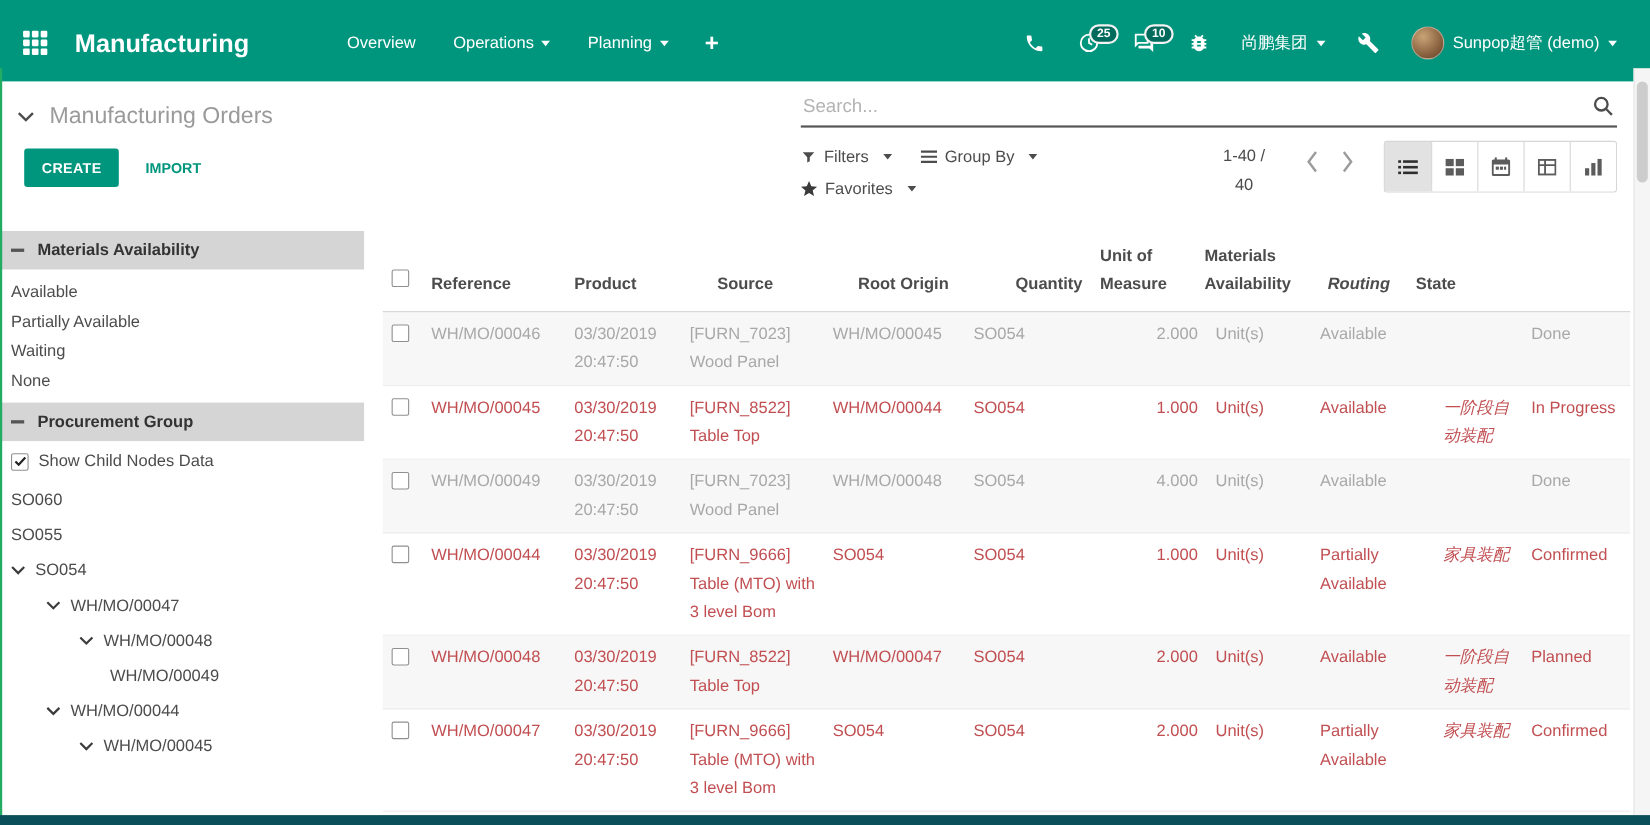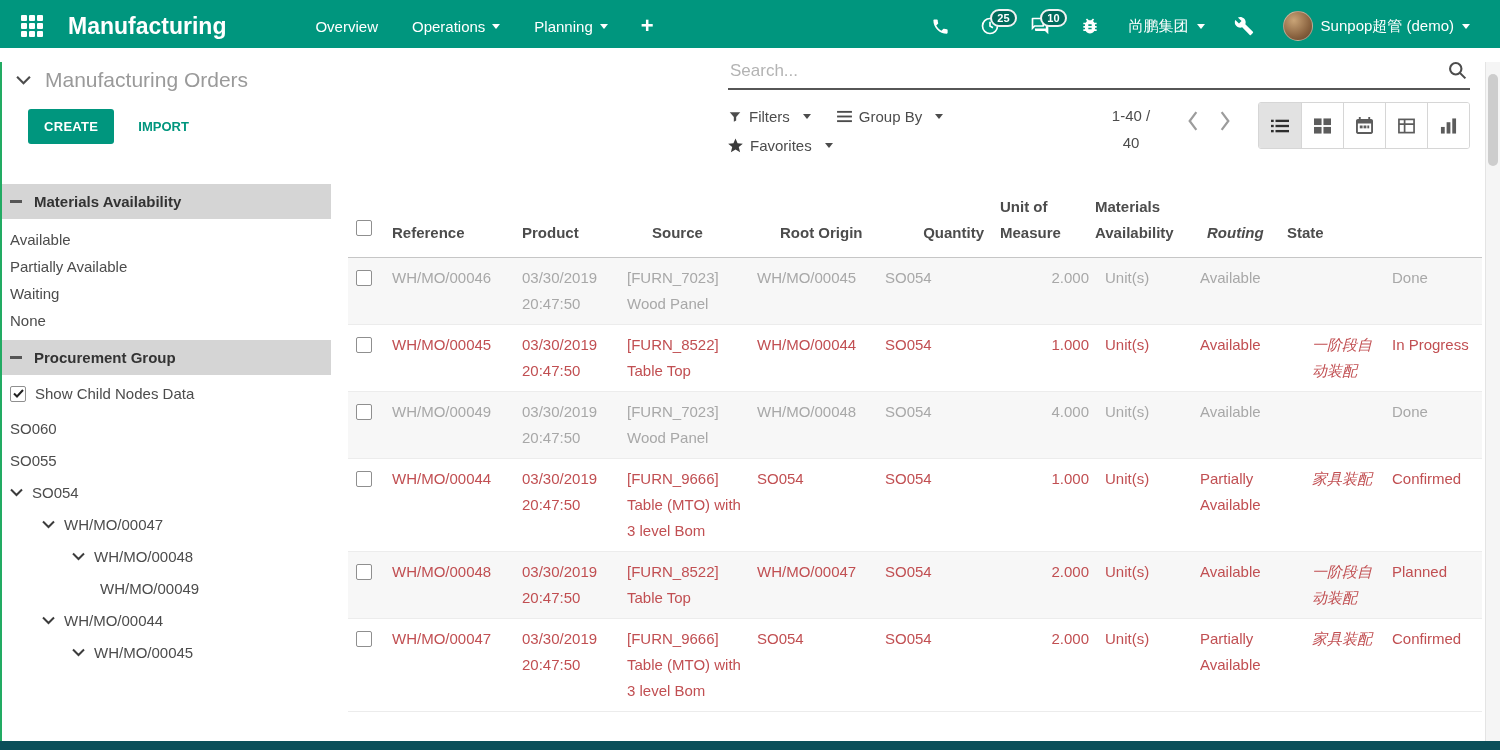--- a/index.html
+++ b/index.html
@@ -4,40 +4,40 @@
 <style>
   * { box-sizing: border-box; margin: 0; padding: 0; }
   html,body { width:1500px; height:750px; overflow:hidden; }
   body {
     font-family:"Liberation Sans","DejaVu Sans",sans-serif;
     background:#fff; color:#4c4c4c; position:relative;
   }
   a { text-decoration:none; color:inherit; cursor:pointer; }
 
   
-  .navbar { height:48px; background:#00967e; color:#fff; display:flex; align-items:center; padding:4px 18px 0 0; }
+  .navbar { height:74px; background:#00967e; color:#fff; display:flex; align-items:center; padding:4px 18px 0 0; }
   .apps-btn { padding:0 20px; display:flex; align-items:center; }
   .brand { font-size:23px; font-weight:bold; margin-left:4px; }
   .nav-menus { display:flex; align-items:center; margin-left:72px; }
   .nav-item { padding:10px 17px; font-size:15px; display:flex; align-items:center; gap:7px; }
   .nav-item.plus { font-size:22px; font-weight:bold; padding:4px 16px; }
   .caret-w { width:0; height:0; border-left:4px solid transparent; border-right:4px solid transparent; border-top:5px solid #fff; display:inline-block; }
   .caret-d { width:0; height:0; border-left:4px solid transparent; border-right:4px solid transparent; border-top:5px solid #4c4c4c; display:inline-block; margin-left:6px; }
   .nav-right { margin-left:auto; display:flex; align-items:center; gap:4px; }
   .icon-btn { position:relative; padding:9px 13px; display:flex; align-items:center; }
   .badge { position:absolute; top:2px; right:-4px; background:#006b5c; border:2px solid #f2f2f2; color:#fff; border-radius:10px; font-size:11px; font-weight:bold; padding:1px 5px; line-height:12px; }
   .company-menu, .user-menu { display:flex; align-items:center; gap:8px; padding:8px 12px; font-size:15px; }
   .avatar { width:30px; height:30px; border-radius:50%; background:radial-gradient(circle at 35% 30%, #c9a477, #8a6340 60%, #5d3f26); border:1px solid rgba(255,255,255,.4); }
 
   
   .control-panel { display:flex; padding:12px 30px 0 16px; height:136px;gap:36px; }
   .cp-left { flex:1; padding-top:8px; }
   .breadcrumb-row { display:flex; align-items:center; gap:14px; margin-bottom:17px; }
   .breadcrumb-title { font-size:21px; color:#9a9a9a; }
-  .btn-row { display:flex; align-items:center; gap:24px; margin-left:12px; }
+  .btn-row { display:flex; align-items:center; gap:24px; margin-left:6px; }
   .btn-create { background:#00967e; color:#fff; border:none; font-weight:bold; font-size:13px; padding:10px 16px; border-radius:3px; cursor:pointer; font-family:inherit; letter-spacing:.3px; }
   .btn-import { color:#00967e; font-weight:bold; font-size:13px; }
   .cp-right { width:742px; }
   .search-box { display:flex; align-items:flex-end; border-bottom:2px solid #565656; padding:0 2px 7px 2px; margin-bottom:12px; }
   .search-box input { flex:1; border:none; outline:none; font-size:17px; color:#555; font-family:inherit; background:transparent; }
   .search-box input::placeholder { color:#b3b3b3; }
   .cp-tools { display:flex; align-items:flex-start; }
   .facet-stack { font-size:15px; color:#4c4c4c; }
   .facet-line { display:flex; align-items:center; gap:26px; height:29px; }
   .facet { display:flex; align-items:center; gap:7px; cursor:pointer; }

